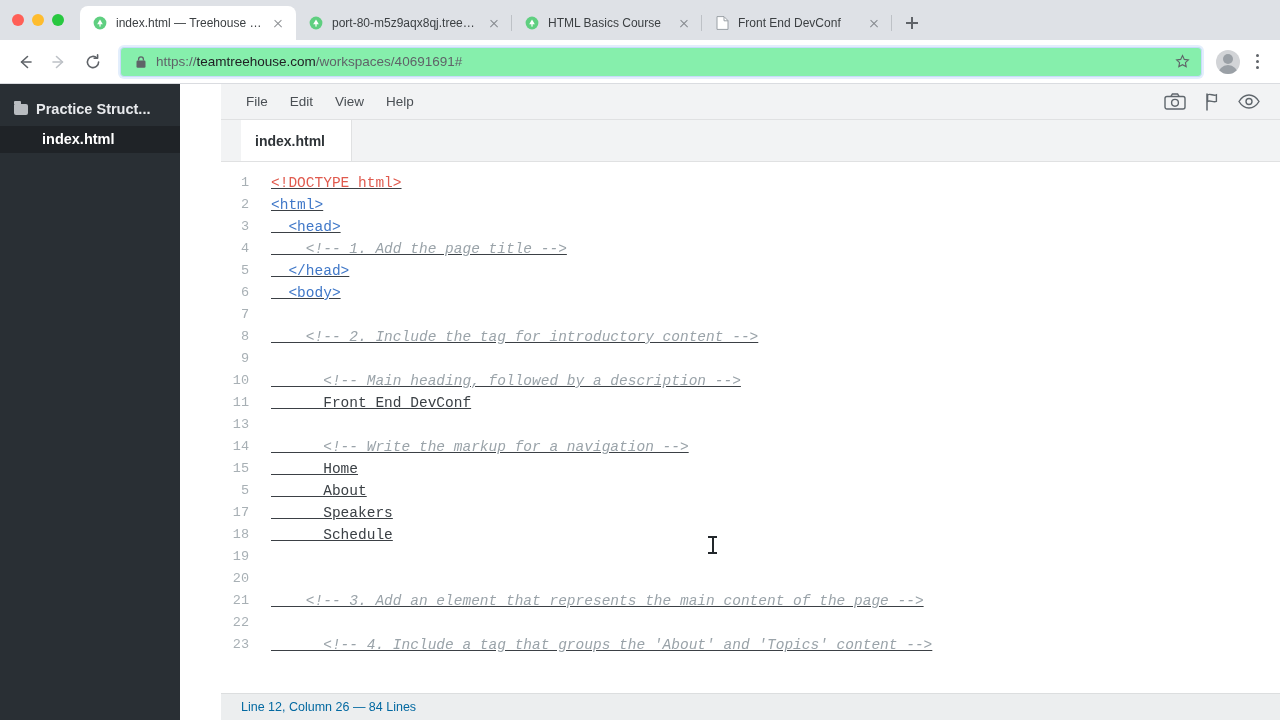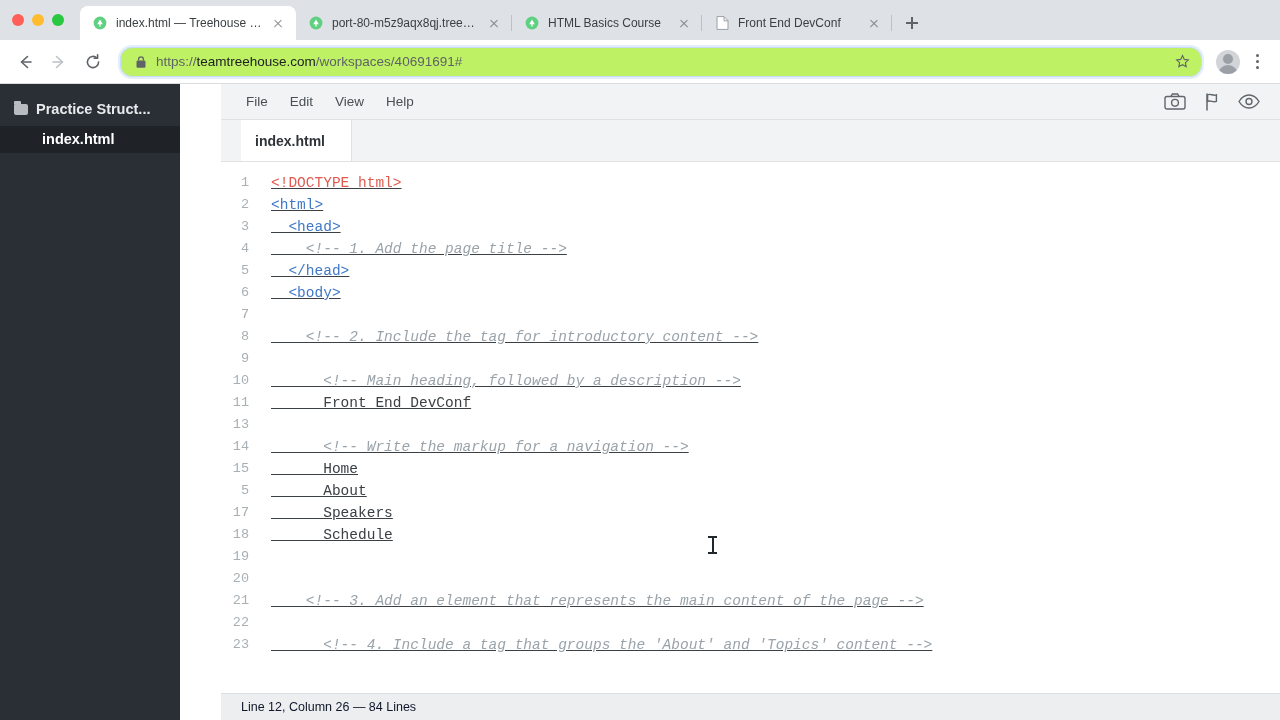--- a/index.html
+++ b/index.html
@@ -90,22 +90,22 @@
   .navbtn {
     width: 30px; height: 30px;
     display: flex; align-items: center; justify-content: center;
     color: #5f6368;
     font-size: 17px;
     border-radius: 50%;
   }
   .omnibox {
     flex: 1 1 auto;
     height: 30px;
-    background: #bef264;
-    border-radius: 12px;
+    background: #86efac;
+    border-radius: 4px;
     display: flex; align-items: center;
     padding: 0 10px 0 14px;
     gap: 9px;
     margin: 0 6px 0 8px;
     border: 1px solid #c8dbfb;
     box-shadow: 0 0 0 2px rgba(26,115,232,.12);
   }
   .omnibox .lock { width: 12px; height: 14px; position: relative; flex: none; }
   .url {
     flex: 1 1 auto;
@@ -279,21 +279,21 @@
     width: 9px; height: 2px; background: #22272b;
   }
 
   .statusbar {
     height: 27px; flex: none;
     background: #eceeef;
     border-top: 1px solid #dcdedf;
     display: flex; align-items: center;
     padding: 0 14px 0 20px;
     font-size: 12.5px;
-    color: #0f172a;
+    color: #0369a1;
   }
   .statusbar .spacer { flex: 1 1 auto; }
   .status-right { display: flex; align-items: flex-end; gap: 26px; flex-direction: column; }
 </style>
 </head>
 <body>
 
 <div class="browser">
 
   <div class="tabbar">

